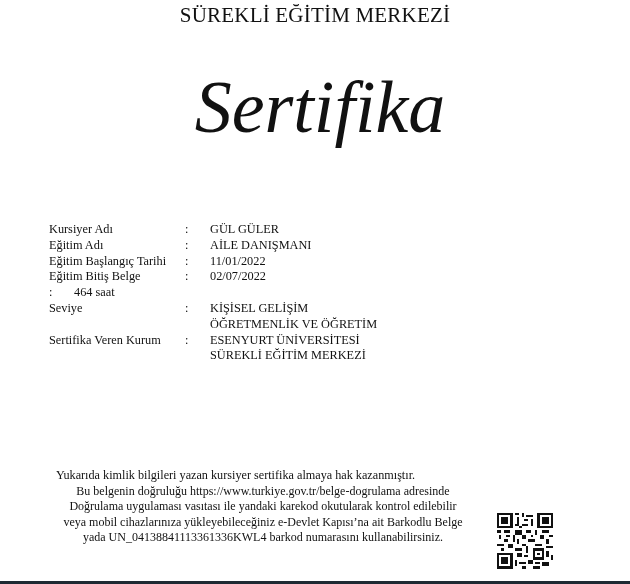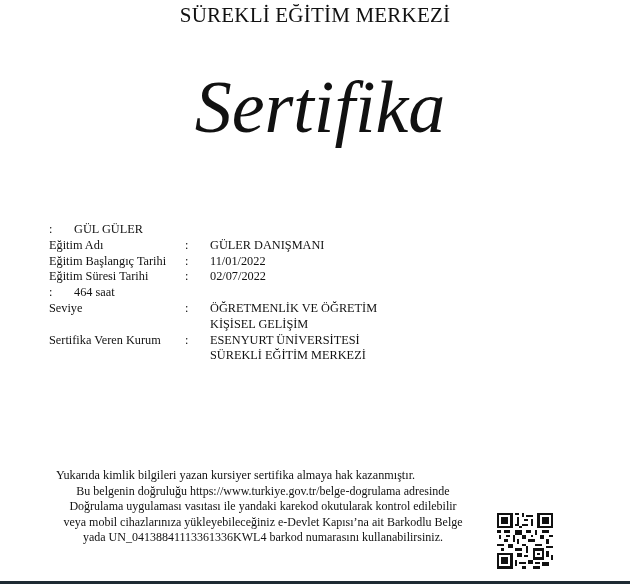--- a/index.html
+++ b/index.html
@@ -99,58 +99,59 @@
 <div class="header-title">SÜREKLİ EĞİTİM MERKEZİ</div>
 
 <div class="script-title">
   <svg viewBox="0 0 250 112">
     <text x="125" y="78" text-anchor="middle" font-family="Liberation Serif, DejaVu Serif, serif" font-style="italic" font-size="74" fill="#111">Sertifika</text>
   </svg>
 </div>
 
 <div class="details">
   <div class="row">
+    <span class="label">Kursiyer Adı</span>
     <span class="colon">:</span>
     <span class="value">
         <span>GÜL GÜLER</span>
       </span>
   </div>
   <div class="row">
     <span class="label">Eğitim Adı</span>
     <span class="colon">:</span>
     <span class="value">
-        <span>GÜLER DANIŞMANI</span>
+        <span>AİLE DANIŞMANI</span>
       </span>
   </div>
   <div class="row">
     <span class="label">Eğitim Başlangıç Tarihi</span>
     <span class="colon">:</span>
     <span class="value">
         <span>11/01/2022</span>
       </span>
   </div>
   <div class="row">
-    <span class="label">Eğitim Süresi Tarihi</span>
+    <span class="label">Eğitim Bitiş Belge</span>
     <span class="colon">:</span>
     <span class="value">
         <span>02/07/2022</span>
       </span>
   </div>
   <div class="row">
     <span class="colon">:</span>
     <span class="value">
         <span>464 saat</span>
       </span>
   </div>
   <div class="row">
     <span class="label">Seviye</span>
     <span class="colon">:</span>
     <span class="value">
+      <span>KİŞİSEL GELİŞİM</span>
       <span>ÖĞRETMENLİK VE ÖĞRETİM</span>
-      <span>KİŞİSEL GELİŞİM</span>
     </span>
   </div>
   <div class="row">
     <span class="label">Sertifika Veren Kurum</span>
     <span class="colon">:</span>
     <span class="value">
       <span>ESENYURT ÜNİVERSİTESİ</span>
       <span>SÜREKLİ EĞİTİM MERKEZİ</span>
     </span>
   </div>

